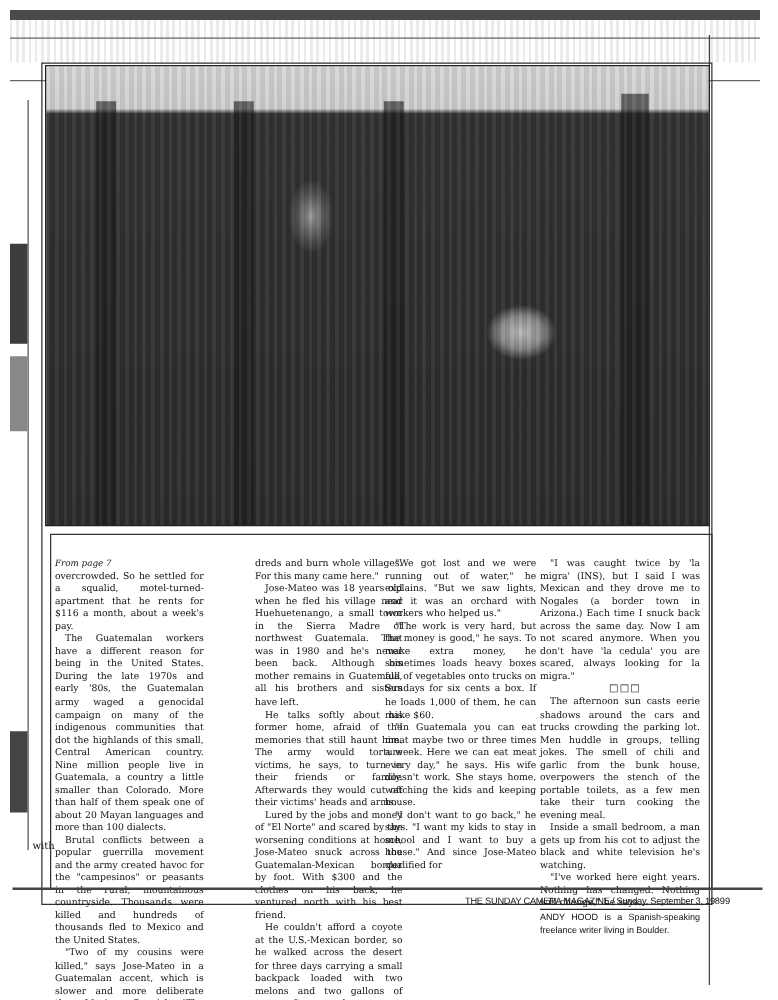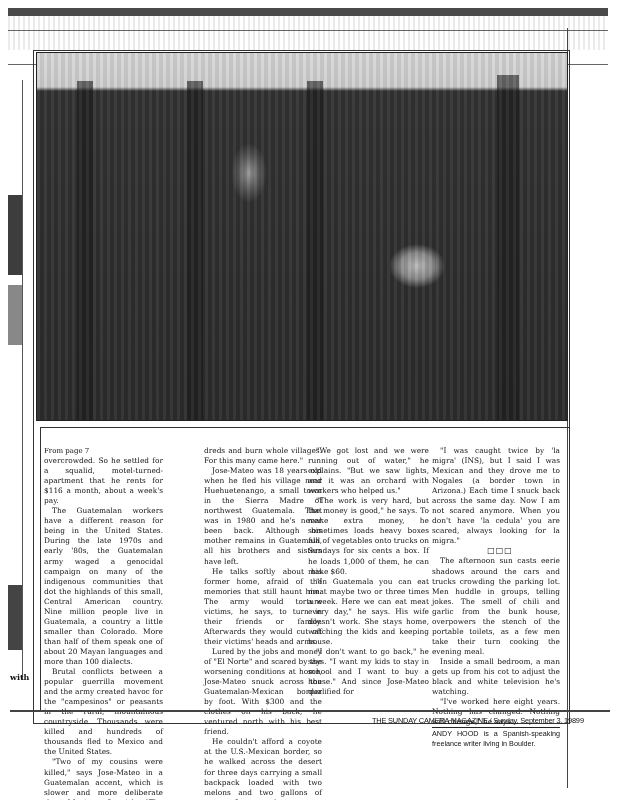--- a/index.html
+++ b/index.html
@@ -8,21 +8,21 @@
     font-family:"DejaVu Serif", "Liberation Serif", serif; color:#111;
   }
   .scan-top { position:absolute; left:8px; top:8px; width:600px; height:8px; background:#4a4a4a; }
   .scan-band { position:absolute; left:8px; top:16px; width:600px; height:34px;
     background:repeating-linear-gradient(90deg,#ddd 0 2px,#fff 2px 5px); opacity:.6; }
   .hline { position:absolute; height:1px; background:#666; }
   .left-strip { position:absolute; left:8px; top:80px; width:14px; height:600px; border-right:1px solid #555; }
   .left-strip .dark { position:absolute; left:0; top:115px; width:14px; height:80px; background:#3d3d3d; }
   .left-strip .dark2 { position:absolute; left:0; top:205px; width:14px; height:60px; background:#888; }
   .left-strip .dark3 { position:absolute; left:0; top:505px; width:14px; height:65px; background:#444; }
-  .left-caption { position:absolute; left:10px; top:672px; font-size:8px;font-weight:bold; }
+  .left-caption { position:absolute; left:26px; top:672px; font-size:8px; }
   .right-strip { position:absolute; left:567px; top:28px; width:6px; height:760px; border-left:1px solid #444; }
   .frame { position:absolute; left:33px; top:50px; width:535px; height:672px; border:1px solid #333; }
   .photo {
     position:absolute; left:36px; top:52px; width:530px; height:367px; border:1px solid #222;
     background:
       radial-gradient(ellipse 28px 22px at 380px 213px, #bbb 0%, #888 60%, transparent 100%),
       radial-gradient(ellipse 18px 30px at 212px 120px, #999 0%, #555 60%, transparent 100%),
       linear-gradient(180deg,#d8d8d8 0px,#cfcfcf 34px,#333 38px,#2c2c2c 100%);
   }
   .photo::after {
@@ -31,21 +31,21 @@
   }
   .post { position:absolute; top:28px; width:16px; height:339px; background:#1c1c1c; opacity:.6; }
   .text-box { position:absolute; left:40px; top:427px; width:528px; height:283px; border:1px solid #333; }
   .col { position:absolute; top:446px; font-size:7.4px; line-height:10.05px; text-align:justify; }
   .col p { margin:0; text-indent:8px; }
   .col p.noind { text-indent:0; }
   .c1 { left:44px; width:119px; }
   .c2 { left:204px; width:118px; }
   .c3 { left:308px; width:121px; }
   .c4 { left:432px; width:128px; }
-  .kicker { font-size:7px; }
+  .kicker { font-style:italic; font-size:7px; }
   .sep { text-align:center; letter-spacing:1px; font-size:8px; line-height:10px; margin:0; }
   .bio { margin-top:3px; border-top:1px solid #222; padding-top:1px; font-family:"Liberation Sans", sans-serif; font-size:7.2px; line-height:10px; }
   .footer { position:absolute; left:372px; top:716px; font-family:"Liberation Sans", sans-serif; font-size:7.4px; letter-spacing:-.2px; }
   .page-num { position:absolute; left:580px; top:716px; font-family:"Liberation Sans", sans-serif; font-size:7.4px; }
   .bottom-rule { position:absolute; left:10px; top:710px; width:600px; height:2px; background:#444; }
 </style>
 </head>
 <body>
 
 <div class="scan-top"></div>

